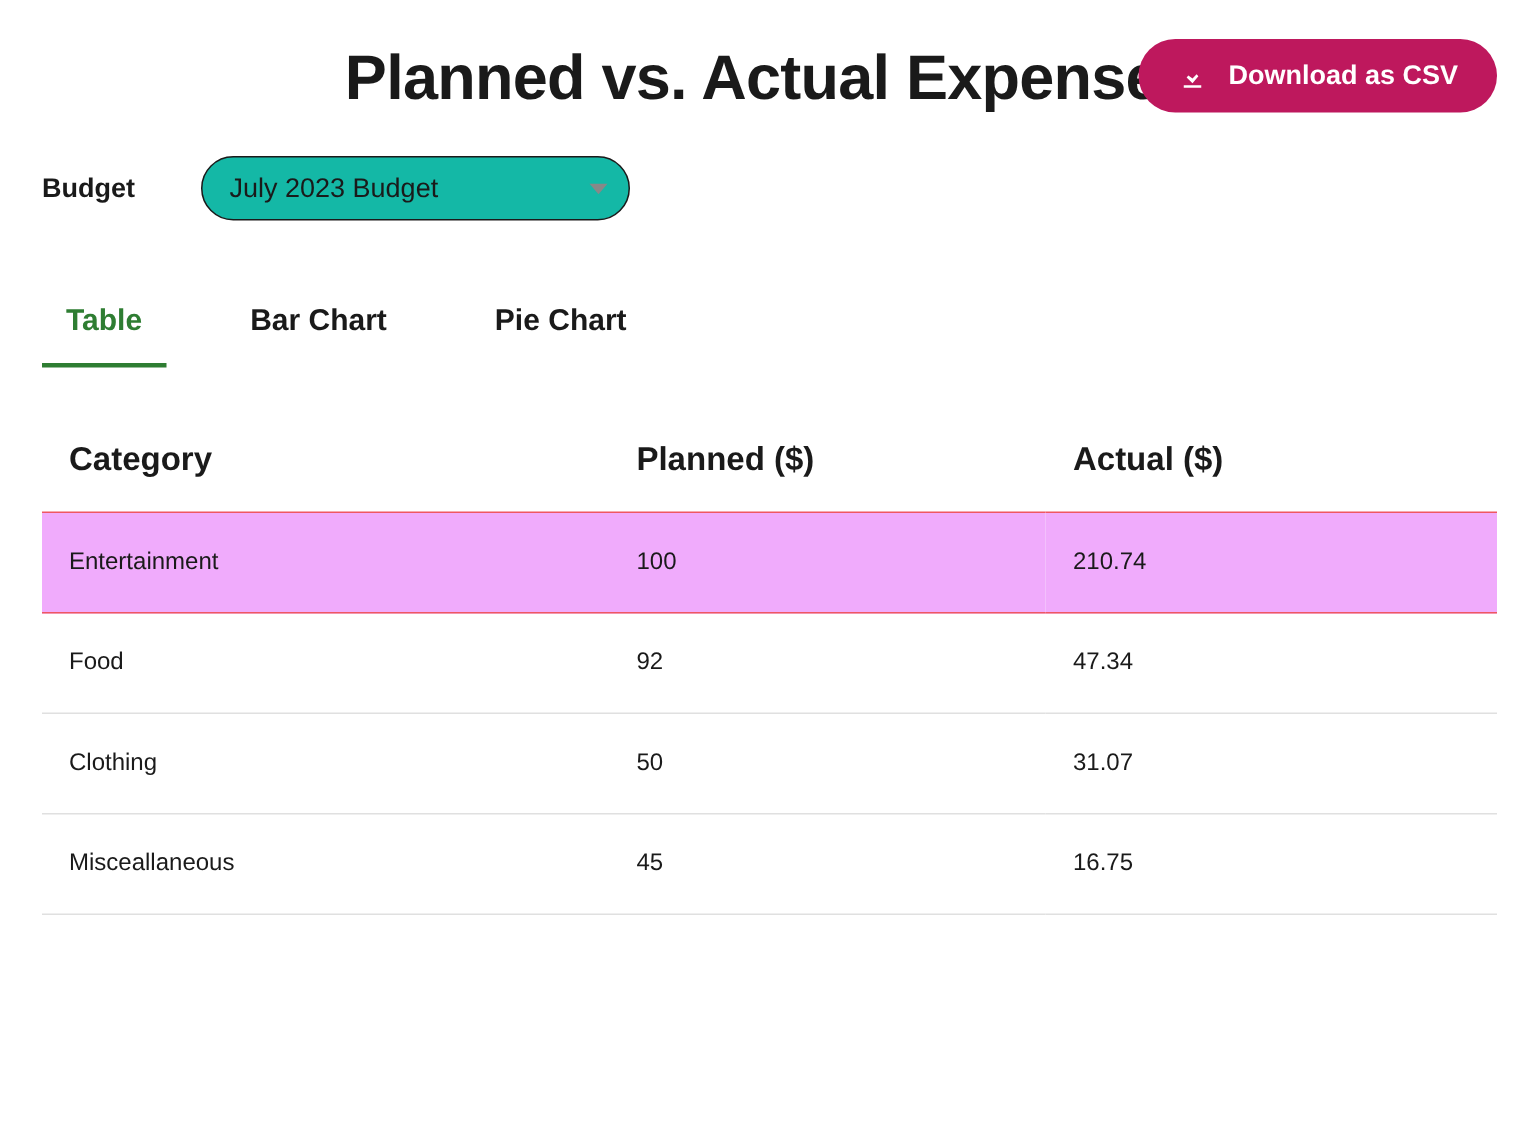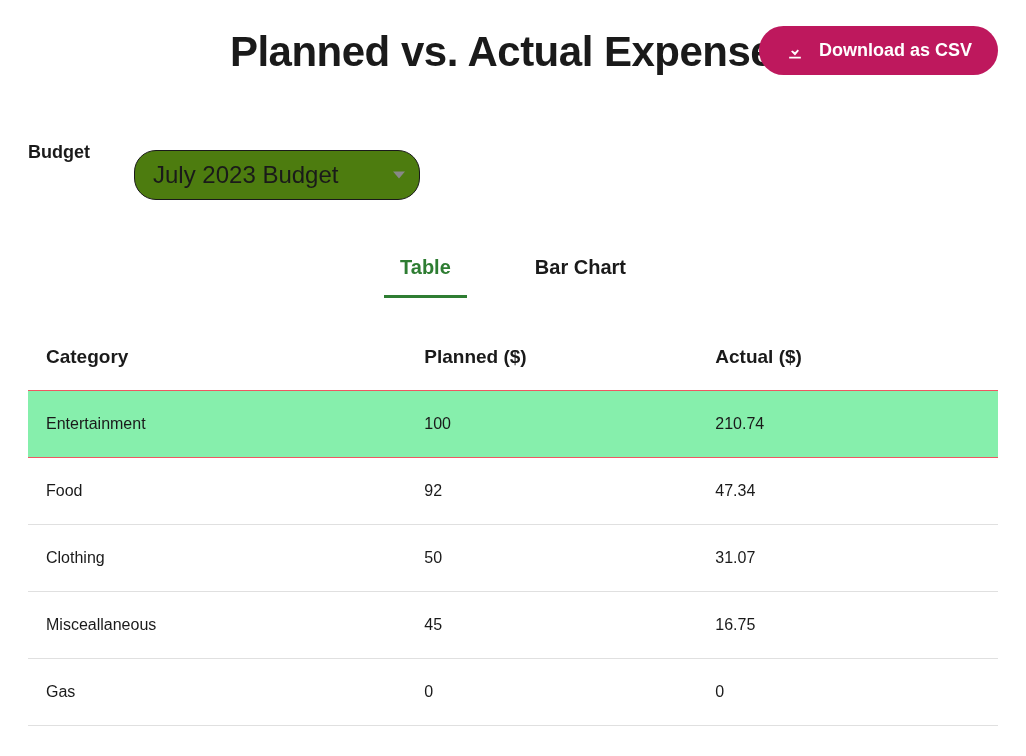--- a/index.html
+++ b/index.html
@@ -54,79 +54,77 @@
       margin-bottom: 44px;
     }
     .budget-label {
       font-size: 18px;
       font-weight: 700;
     }
     .budget-select {
       border: 1.5px solid #1a1a1a;
       border-radius: 22px;
       padding: 10px 44px 10px 18px;
-      font-size: 24px;
+      font-size: 18px;
       position: relative;
       min-width: 286px;
       cursor: pointer;
-      background: #4d7c0f;
-      margin-top: 46px;
+      background: #14b8a6;
     }
     .budget-select .chevron {
       position: absolute;
       right: 14px;
       top: 50%;
       transform: translateY(-50%);
       width: 0;
       height: 0;
       border-left: 6px solid transparent;
       border-right: 6px solid transparent;
       border-top: 7px solid #888;
     }
     .tabs {
       display: flex;
-      justify-content: center;
-      gap: 52px;
+      gap: 40px;
       margin-bottom: 36px;
     }
     .tab {
       font-size: 20px;
       font-weight: 700;
       padding: 12px 16px 16px 16px;
       cursor: pointer;
       color: #1a1a1a;
       border-bottom: 3px solid transparent;
     }
     .tab.active {
       color: #2e7d32;
       border-bottom: 3px solid #2e7d32;
     }
     table {
       width: 100%;
       border-collapse: collapse;
     }
     th {
       text-align: left;
-      font-size: 19px;
+      font-size: 22px;
       font-weight: 700;
       padding: 12px 18px 22px 18px;
     }
     th.col-category { width: 39%; }
     th.col-planned { width: 30%; }
     th.col-actual { width: 31%; }
     tbody tr {
       border-top: 1px solid #e0e0e0;
       border-bottom: 1px solid #e0e0e0;
     }
     tbody td {
       padding: 24px 18px;
       font-size: 16px;
     }
     tbody tr.over {
-      background: #86efac;
+      background: #f0abfc;
       border-top: 1px solid #ef5762;
       border-bottom: 1px solid #ef5762;
     }
   </style>
 </head>
 <body>
 
 <div class="header-row">
   <h1 class="page-title">Planned vs. Actual Expenses</h1>
   <button class="csv-button">
@@ -143,20 +141,21 @@
   <div class="budget-label">Budget</div>
   <div class="budget-select">
     <span>July 2023 Budget</span>
     <span class="chevron"></span>
   </div>
 </div>
 
 <div class="tabs">
   <div class="tab active">Table</div>
   <div class="tab">Bar Chart</div>
+  <div class="tab">Pie Chart</div>
 </div>
 
 <table>
   <thead>
     <tr>
       <th class="col-category">Category</th>
       <th class="col-planned">Planned ($)</th>
       <th class="col-actual">Actual ($)</th>
     </tr>
   </thead>
@@ -174,19 +173,14 @@
       <tr>
         <td>Clothing</td>
         <td>50</td>
         <td>31.07</td>
       </tr>
       <tr>
         <td>Misceallaneous</td>
         <td>45</td>
         <td>16.75</td>
       </tr>
-      <tr>
-        <td>Gas</td>
-        <td>0</td>
-        <td>0</td>
-      </tr>
     </tbody>
 </table>
 
 </body></html>

